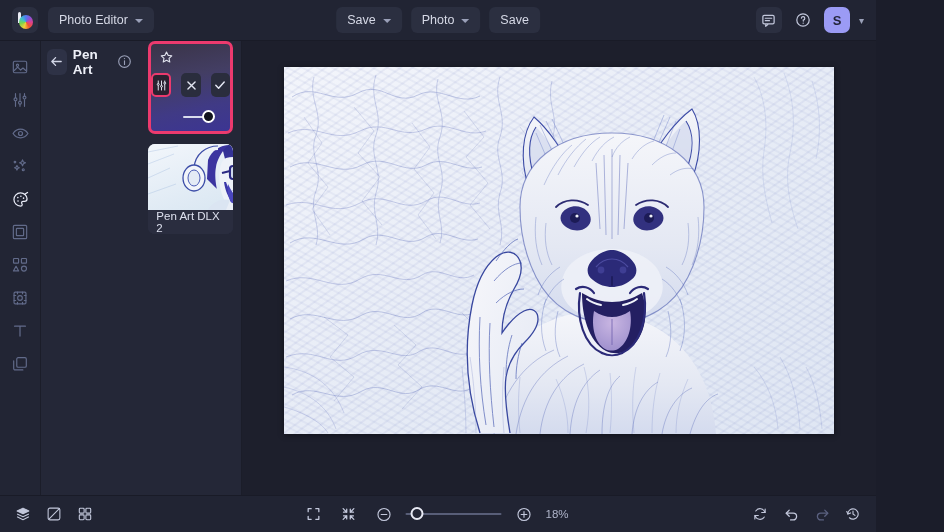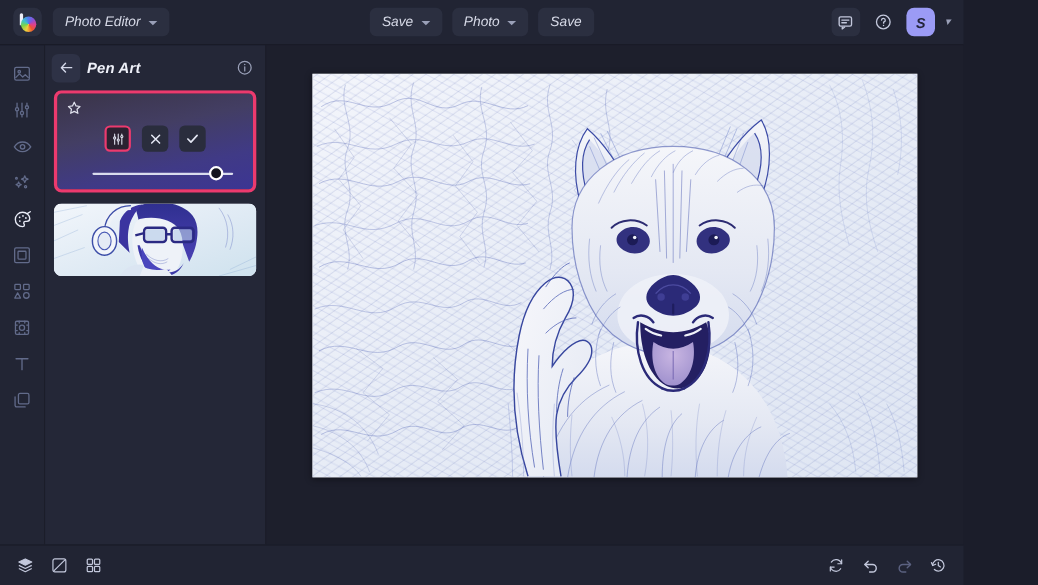--- a/index.html
+++ b/index.html
@@ -3,21 +3,21 @@
 <meta charset="utf-8">
 <style>
   * { box-sizing: border-box; margin: 0; padding: 0; }
   html, body {
     width: 944px; height: 532px;
     background: #1b1d2a;
     font-family: "Liberation Sans", sans-serif;
     overflow: hidden;
     -webkit-font-smoothing: antialiased;
   }
-  .app { position: relative; width: 876px; height: 532px; display: flex; flex-direction: column; font-style: italic; }
+  .app { position: relative; width: 876px; height: 532px; display: flex; flex-direction: column; }
 
   
   .topbar {
     height: 41px; min-height: 41px;
     background: #212433;
     display: flex; align-items: center;
     padding: 0 12px;
     position: relative;
     border-bottom: 1px solid #191b27;
   }
@@ -87,21 +87,21 @@
     width: 34px; height: 32px; border-radius: 6px;
     display: flex; align-items: center; justify-content: center;
     color: #626b8a; cursor: pointer;
   }
   .rail-item.active { color: #e9ecf7; }
 
   
   .panel {
     width: 201px; min-width: 201px; background: #22253400;
     background-color: #242737;
-    display: flex; flex-direction: column;
+    display: flex; flex-direction: row;
     border-right: 1px solid #1b1d29;
   }
   .panel-head {
     height: 41px; min-height: 41px; display: flex; align-items: center;
     padding: 0 8px 0 6px; gap: 6px;
   }
   .back-btn {
     width: 26px; height: 26px; border-radius: 6px; background: #2e3246;
     display: flex; align-items: center; justify-content: center;
     color: #d3d7e8; cursor: pointer;
@@ -436,20 +436,21 @@
               <ellipse cx="46" cy="34" rx="11" ry="13" fill="#f2f5fa" stroke="#3d4ea8" stroke-width="1.3"></ellipse>
               <ellipse cx="46" cy="34" rx="6" ry="8" fill="#e4ebf5" stroke="#4a5bb5" stroke-width="1"></ellipse>
 
               <path d="M78 56c6 4 16 6 24 3l6 7H70z" fill="#e9eef6"></path>
               <path d="M60 66c4-8 14-12 22-10l-4 10z" fill="#dbe5f2"></path>
               <g stroke="#4b5bb8" stroke-width=".45" opacity=".65" fill="none">
                 <path d="M84 46c6 6 14 8 20 4M86 50c6 5 12 6 17 3M150 4c8 10 10 24 6 36M158 10c6 10 6 22 2 32"></path>
               </g>
             </svg>
           </div>
+          <div class="preset-label">Pen Art DLX 2</div>
         </div>
       </div>
     </div>
 
     <div class="canvas-wrap">
       <div class="canvas-center">
         <div class="artboard">
           <svg width="550" height="367" viewBox="0 0 550 367" preserveAspectRatio="none">
             <defs>
               <linearGradient id="paper" x1="0" y1="0" x2="1" y2="1">
@@ -669,20 +670,49 @@
       <div class="iconbtn plain">
         <svg width="16" height="16" viewBox="0 0 18 18" fill="none" stroke="currentColor" stroke-width="1.25">
           <rect x="2.6" y="2.6" width="5.4" height="5.4" rx="1"></rect>
           <rect x="10" y="2.6" width="5.4" height="5.4" rx="1"></rect>
           <rect x="2.6" y="10" width="5.4" height="5.4" rx="1"></rect>
           <rect x="10" y="10" width="5.4" height="5.4" rx="1"></rect>
         </svg>
       </div>
     </div>
 
+    <div class="bb-center">
+      <div class="iconbtn plain">
+        <svg width="16" height="16" viewBox="0 0 18 18" fill="none" stroke="currentColor" stroke-width="1.45">
+          <path d="M3 6.4V3h3.4M11.6 3H15v3.4M15 11.6V15h-3.4M6.4 15H3v-3.4" stroke-linecap="round" stroke-linejoin="round"></path>
+        </svg>
+      </div>
+      <div class="iconbtn plain">
+        <svg width="16" height="16" viewBox="0 0 18 18" fill="none" stroke="currentColor" stroke-width="1.45">
+          <path d="M3 3l4 4M7 3.4V7H3.4M15 3l-4 4M11 3.4V7h3.6M3 15l4-4M7 14.6V11H3.4M15 15l-4-4M11 14.6V11h3.6" stroke-linecap="round" stroke-linejoin="round"></path>
+        </svg>
+      </div>
+      <div class="iconbtn plain">
+        <svg width="17" height="17" viewBox="0 0 18 18" fill="none" stroke="currentColor" stroke-width="1.2">
+          <circle cx="9" cy="9" r="6.4"></circle>
+            <path d="M6 9h6" stroke-linecap="round"></path>
+        </svg>
+      </div>
+      <div class="zoom-slider">
+        <div class="ztrack"></div>
+        <div class="zknob" id="zoom-knob" style="left: calc(8% - 3px);"></div>
+      </div>
+      <div class="iconbtn plain">
+        <svg width="17" height="17" viewBox="0 0 18 18" fill="none" stroke="currentColor" stroke-width="1.2">
+          <circle cx="9" cy="9" r="6.4"></circle>
+            <path d="M6 9h6M9 6v6" stroke-linecap="round"></path>
+        </svg>
+      </div>
+      <div class="zoom-val">18%</div>
+    </div>
 
     <div class="bb-right">
       <div class="iconbtn plain">
         <svg width="16" height="16" viewBox="0 0 18 18" fill="none" stroke="currentColor" stroke-width="1.25">
           <path d="M14.6 7.2A5.8 5.8 0 0 0 4.2 5.6M3.4 10.8a5.8 5.8 0 0 0 10.4 1.6" stroke-linecap="round"></path>
           <path d="M14.8 3.4v3.9h-3.9M3.2 14.6v-3.9h3.9" stroke-linecap="round" stroke-linejoin="round"></path>
         </svg>
       </div>
       <div class="iconbtn plain">
         <svg width="17" height="17" viewBox="0 0 18 18" fill="none" stroke="currentColor" stroke-width="1.35">

